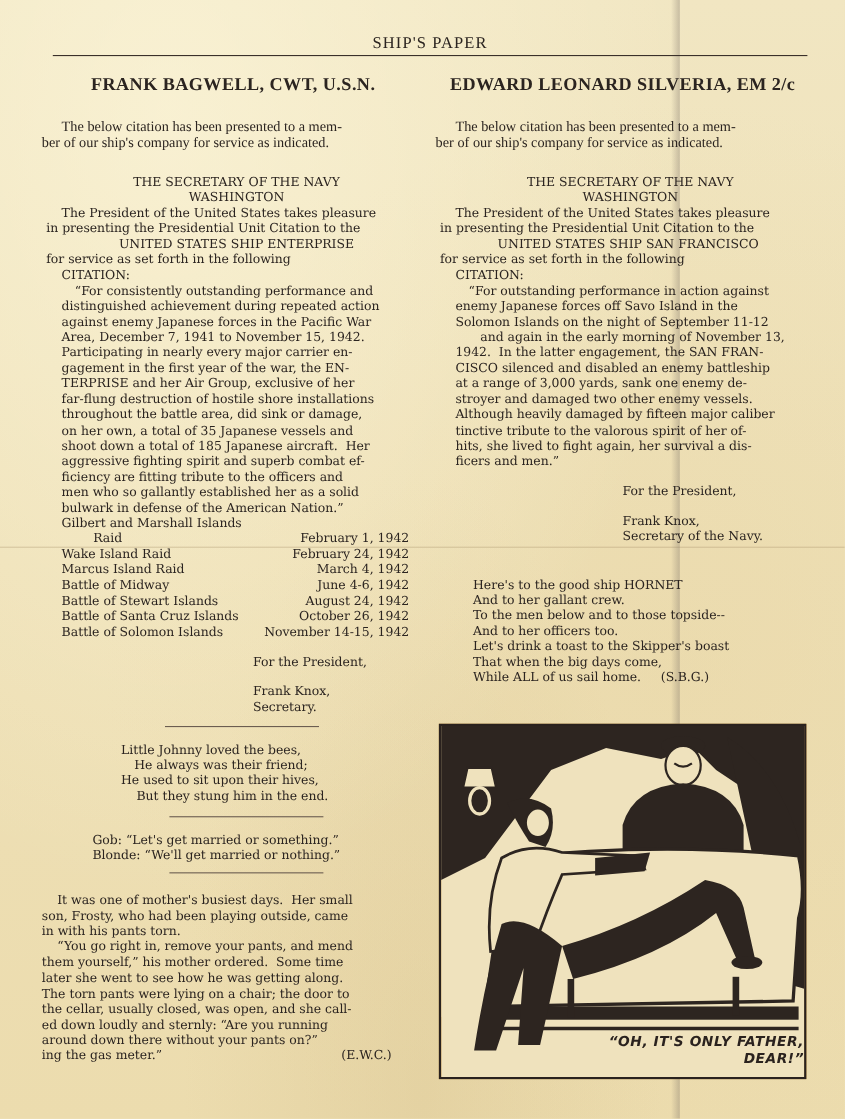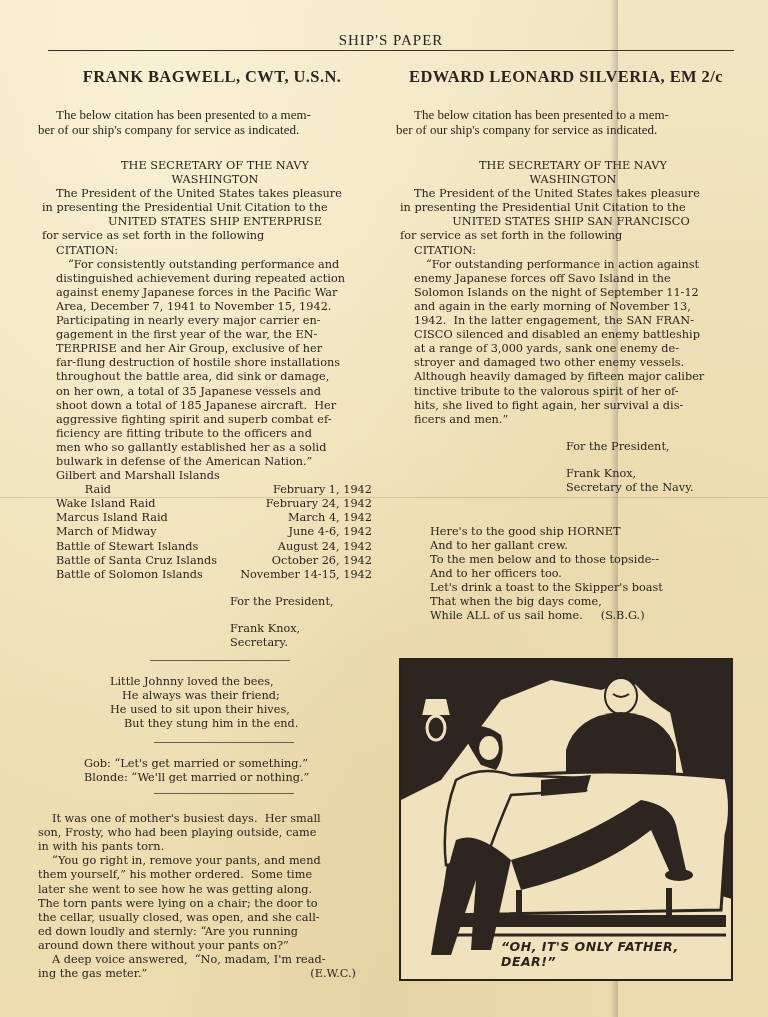--- a/index.html
+++ b/index.html
@@ -53,21 +53,21 @@
 
   .sig { padding-left: 192px; }
   .col.right .sig { padding-left: 170px; }
   .gap { height: 13px; }
 
   .rule { height: 1px; background: #6b5d50; margin: 0 auto; }
   .poem { font-size: 11.3px; line-height: 14px; }
 
   .cartoon {
     position: absolute; left: 399px; top: 658px; width: 334px; height: 323px;
-    border: 2.5px solid #2a221e; background: #a16207; overflow: hidden;
+    border: 2.5px solid #2a221e; background: #a16207; overflow: hidden; text-align: right;
   }
   .caption {
     position: absolute; left: 100px; bottom: 10px; width: 230px;
     font-family: "DejaVu Sans", sans-serif; font-style: italic; font-weight: bold;
     font-size: 12.5px; letter-spacing: 0.5px; color: #2a221e;
   }
 </style>
 </head>
 <body>
 
@@ -118,21 +118,21 @@
           </div>
           <div class="event-row">
             <span class="ev-name">Wake Island Raid</span>
             <span>February 24, 1942</span>
           </div>
           <div class="event-row">
             <span class="ev-name">Marcus Island Raid</span>
             <span>March 4, 1942</span>
           </div>
           <div class="event-row">
-            <span class="ev-name">March of Midway</span>
+            <span class="ev-name">Battle of Midway</span>
             <span>June 4-6, 1942</span>
           </div>
           <div class="event-row">
             <span class="ev-name">Battle of Stewart Islands</span>
             <span>August 24, 1942</span>
           </div>
           <div class="event-row">
             <span class="ev-name">Battle of Santa Cruz Islands</span>
             <span>October 26, 1942</span>
           </div>
@@ -172,21 +172,20 @@
           <span class="ln" style="padding-left: 14px;">It was one of mother's busiest days.  Her small</span>
           <span class="ln" style="padding-left: 0px;">son, Frosty, who had been playing outside, came</span>
           <span class="ln" style="padding-left: 0px;">in with his pants torn.</span>
           <span class="ln" style="padding-left: 14px;">“You go right in, remove your pants, and mend</span>
           <span class="ln" style="padding-left: 0px;">them yourself,” his mother ordered.  Some time</span>
           <span class="ln" style="padding-left: 0px;">later she went to see how he was getting along.</span>
           <span class="ln" style="padding-left: 0px;">The torn pants were lying on a chair; the door to</span>
           <span class="ln" style="padding-left: 0px;">the cellar, usually closed, was open, and she call-</span>
           <span class="ln" style="padding-left: 0px;">ed down loudly and sternly: “Are you running</span>
           <span class="ln" style="padding-left: 0px;">around down there without your pants on?”</span>
-          <span class="ln" style="padding-left: 14px;">A deep voice answered,  “No, madam, I'm read-</span>
         </div>
       <div style="display:flex; justify-content:space-between; width:318px;">
         <span class="ln">ing the gas meter.”</span>
         <span class="ln">(E.W.C.)</span>
       </div>
     </div>
   </div>
 
   <div class="col right">
     <div class="name">EDWARD LEONARD SILVERIA, EM 2/c</div>
@@ -200,21 +199,21 @@
       <span class="center" style="padding-left:14px">WASHINGTON</span>
       <span class="ln indent2">The President of the United States takes pleasure</span>
       <span class="ln" style="padding-left:4px">in presenting the Presidential Unit Citation to the</span>
       <span class="center" style="padding-left:10px">UNITED STATES SHIP SAN FRANCISCO</span>
       <span class="ln" style="padding-left:4px">for service as set forth in the following</span>
       <span class="ln indent2">CITATION:</span>
       <div id="right-citation">
           <span class="ln" style="padding-left: 30px;">“For outstanding performance in action against</span>
           <span class="ln" style="padding-left: 18px;">enemy Japanese forces off Savo Island in the</span>
           <span class="ln" style="padding-left: 18px;">Solomon Islands on the night of September 11-12</span>
-          <span class="ln" style="padding-left: 18px;">and again in the early morning of November 13,</span>
+          <span class="ln" style="padding-left: 18px; text-align: center;">and again in the early morning of November 13,</span>
           <span class="ln" style="padding-left: 18px;">1942.  In the latter engagement, the SAN FRAN-</span>
           <span class="ln" style="padding-left: 18px;">CISCO silenced and disabled an enemy battleship</span>
           <span class="ln" style="padding-left: 18px;">at a range of 3,000 yards, sank one enemy de-</span>
           <span class="ln" style="padding-left: 18px;">stroyer and damaged two other enemy vessels.</span>
           <span class="ln" style="padding-left: 18px;">Although heavily damaged by fifteen major caliber</span>
           <span class="ln" style="padding-left: 18px;">tinctive tribute to the valorous spirit of her of-</span>
           <span class="ln" style="padding-left: 18px;">hits, she lived to fight again, her survival a dis-</span>
           <span class="ln" style="padding-left: 18px;">ficers and men.”</span>
         </div>
 

